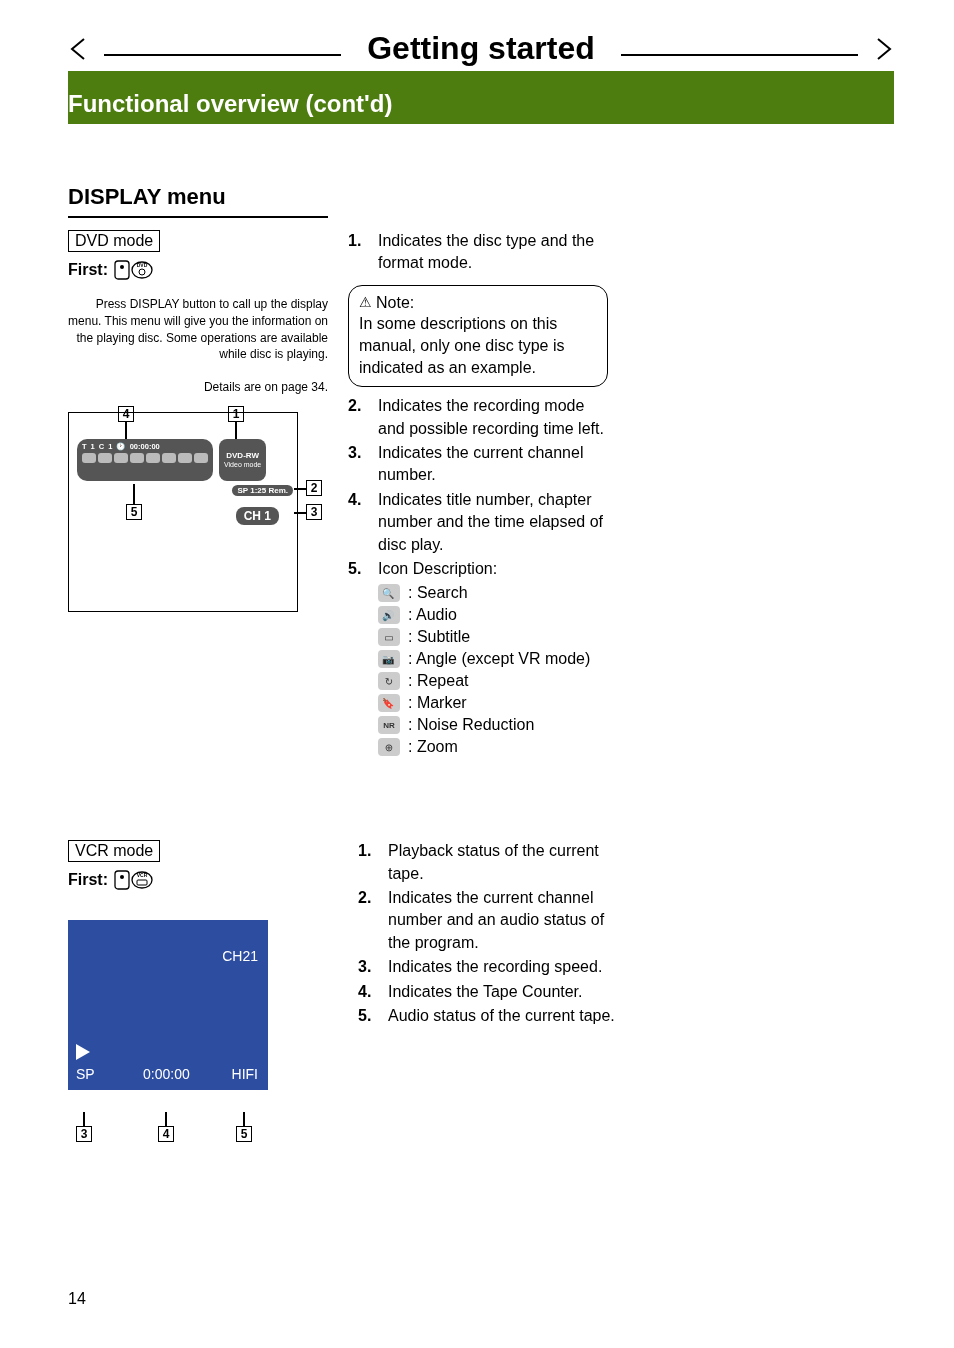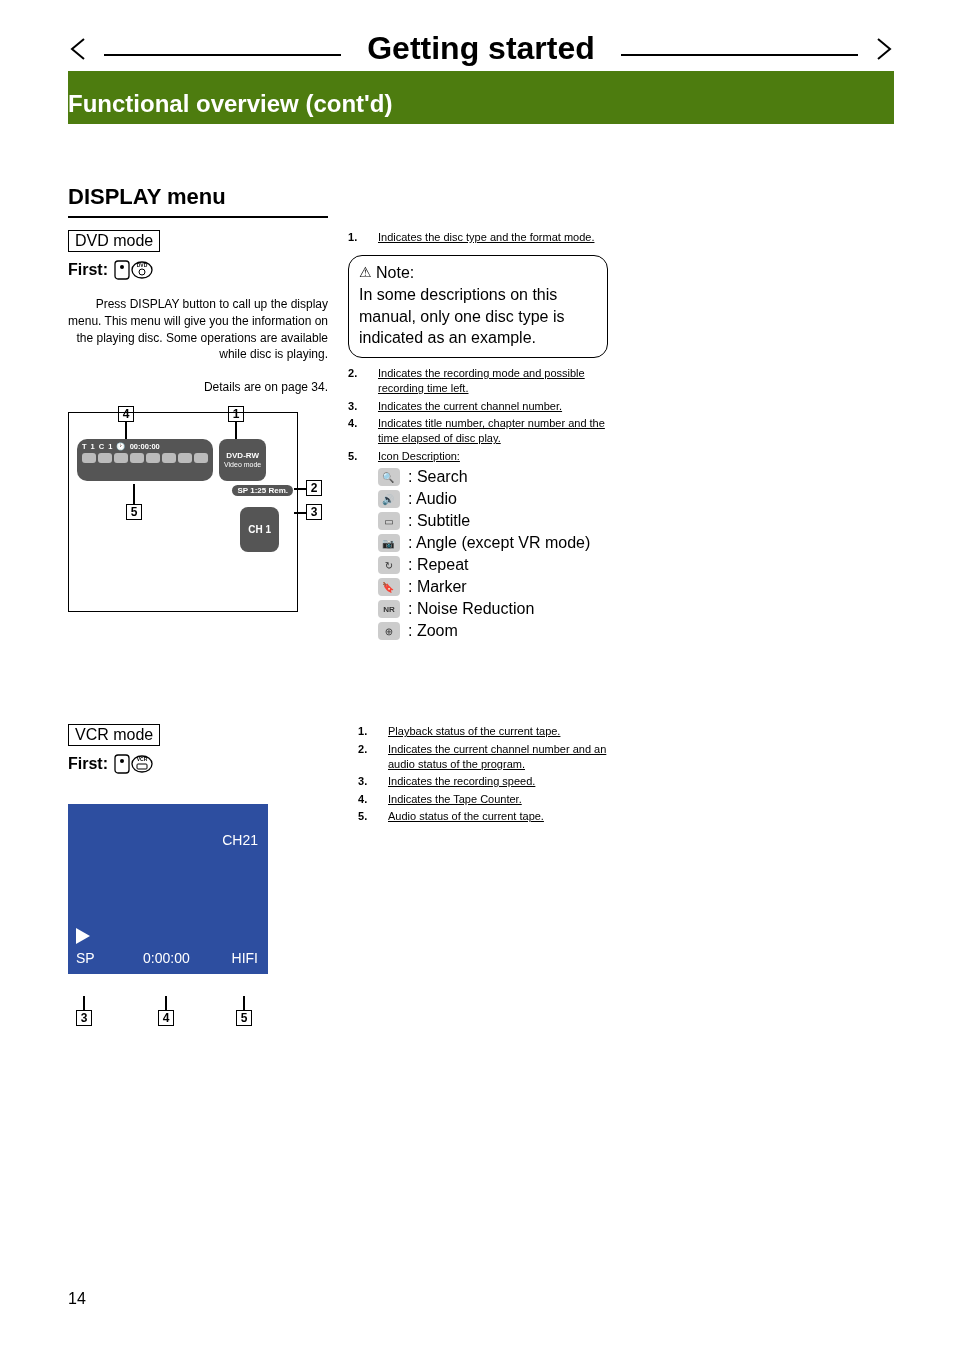--- a/index.html
+++ b/index.html
@@ -62,22 +62,22 @@
     padding:12px 5px; text-align:center; line-height:1.2;
   }
   .osd-type .vm{ font-weight:normal; font-size:7px; }
   .osd-rem {
     position:absolute; top:72px; right:4px;
     background:#555; color:#fff; border-radius:8px; font-size:8px; font-weight:bold;
     padding:1px 5px;
   }
   .osd-ch {
     position:absolute; top:94px; right:18px;
-    background:#555; color:#fff; border-radius:8px; font-size:10px; font-weight:bold;
-    padding:17px 8px;
+    background:#555; color:#fff; border-radius:8px; font-size:12px; font-weight:bold;
+    padding:2px 8px;
   }
   .callout {
     position:absolute; border:1.5px solid #000; background:#fff;
     width:16px; height:16px; text-align:center; font-size:12px; font-weight:bold;
     line-height:14px;
   }
   .co-line { position:absolute; background:#000; }
 
   .vcr-screen {
     width: 200px; height: 170px; background:#2d4ea0; color:#fff; position:relative;
@@ -85,22 +85,22 @@
   }
   .vcr-ch { position:absolute; top:28px; right:10px; }
   .vcr-play { position:absolute; left:8px; bottom:30px; }
   .vcr-play svg{display:block;}
   .vcr-sp { position:absolute; left:8px; bottom:8px; }
   .vcr-time { position:absolute; left:75px; bottom:8px; }
   .vcr-hifi { position:absolute; right:10px; bottom:8px; }
 
   ol.list { list-style: none; counter-reset: item; }
   ol.list > li {
-    counter-increment: item; font-size:11px; line-height:1.4;
-    padding-left: 30px; position: relative; margin-bottom: 2px; text-decoration: underline;
+    counter-increment: item; font-size:16px; line-height:1.4;
+    padding-left: 30px; position: relative; margin-bottom: 2px;
   }
   ol.list > li::before {
     content: counter(item) "."; font-weight: bold; position:absolute; left:0;
   }
 
   .note-box {
     border: 1.5px solid #000; border-radius: 14px;
     padding: 6px 10px 8px 10px; margin: 10px 0 8px 0; font-size:16px; line-height:1.35;
   }
   .note-title { font-weight: normal; margin-top: 20px; }

